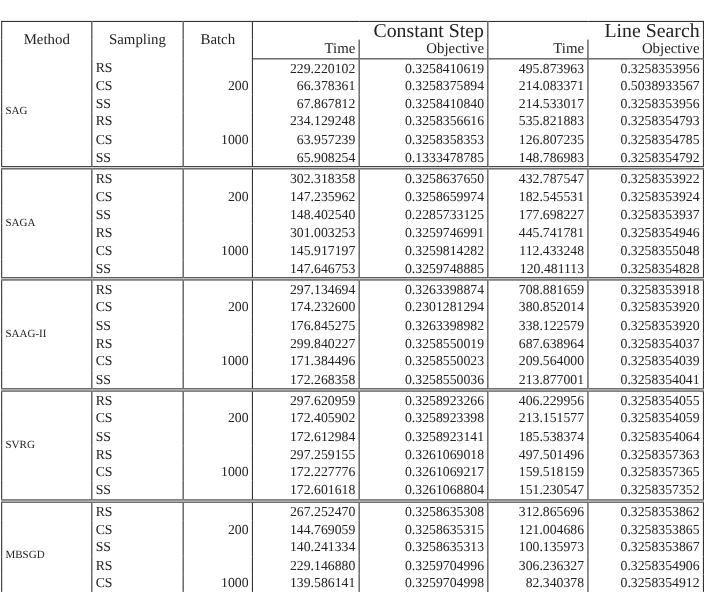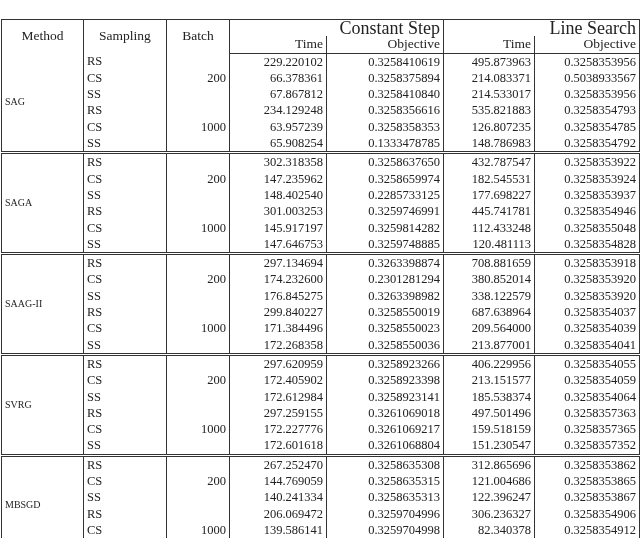--- a/index.html
+++ b/index.html
@@ -278,27 +278,27 @@
         <td class="num vb">144.769059</td>
         <td class="num vb">0.3258635315</td>
         <td class="num vb">121.004686</td>
         <td class="num vb">0.3258353865</td>
       </tr>
       <tr>
         <td class="samp vb">SS</td>
         <td class="batch vb"></td>
         <td class="num vb">140.241334</td>
         <td class="num vb">0.3258635313</td>
-        <td class="num vb">122.396247</td>
+        <td class="num vb">100.135973</td>
         <td class="num vb">0.3258353867</td>
       </tr>
       <tr>
         <td class="samp vb">RS</td>
         <td class="batch vb"></td>
-        <td class="num vb">206.069472</td>
+        <td class="num vb">229.146880</td>
         <td class="num vb">0.3259704996</td>
         <td class="num vb">306.236327</td>
         <td class="num vb">0.3258354906</td>
       </tr>
       <tr>
         <td class="samp vb">CS</td>
         <td class="batch vb">1000</td>
         <td class="num vb">139.586141</td>
         <td class="num vb">0.3259704998</td>
         <td class="num vb">82.340378</td>

